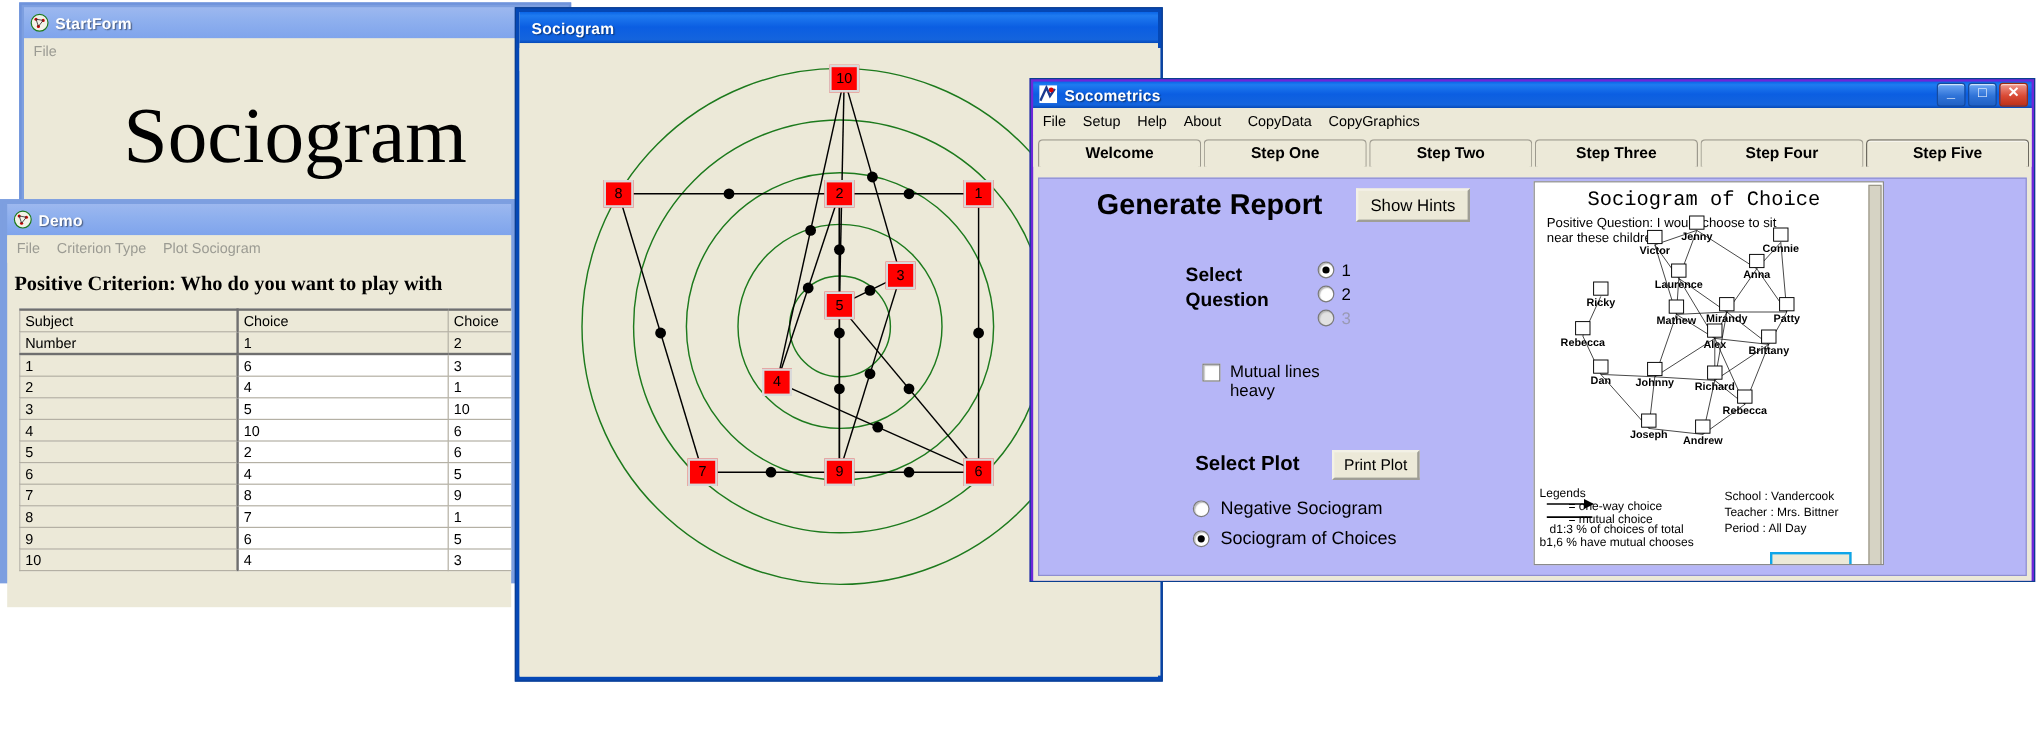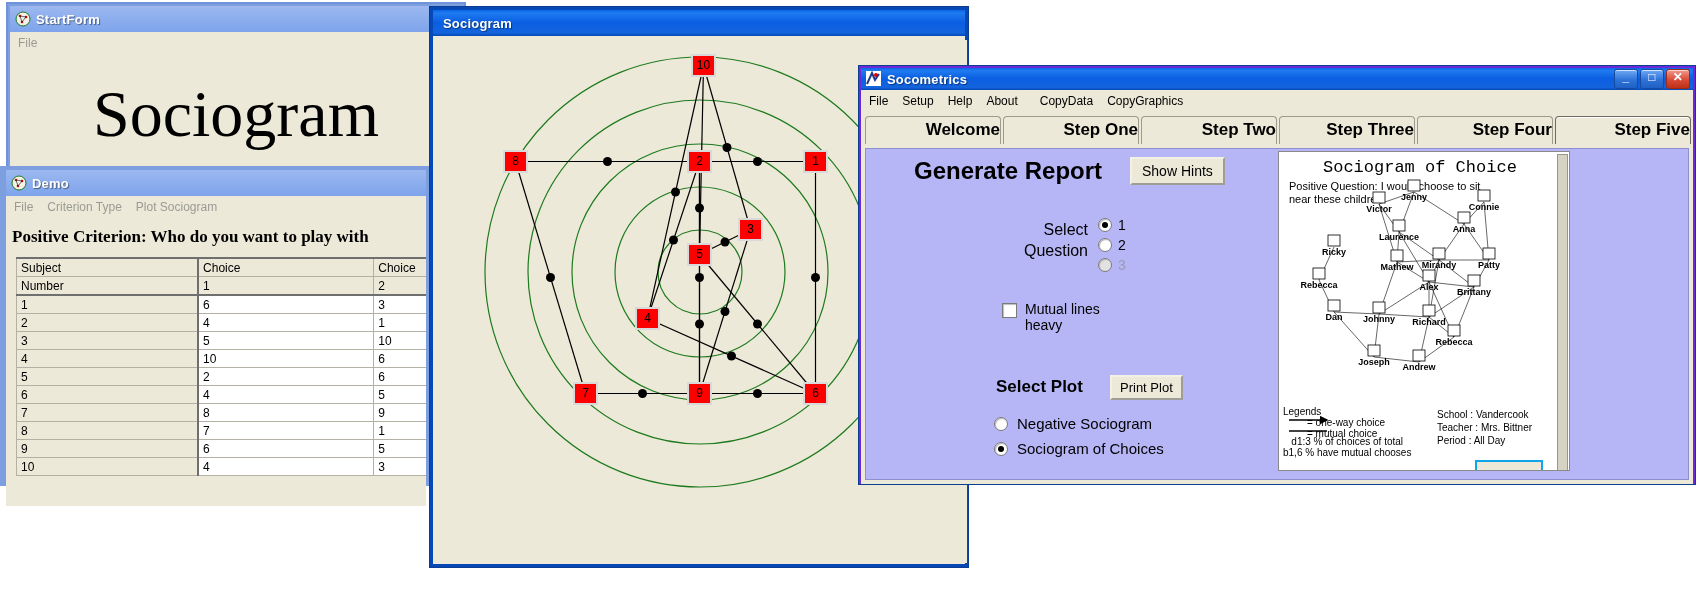--- a/index.html
+++ b/index.html
@@ -16,21 +16,21 @@
   .tbar-title{margin-left:5px;text-shadow:1px 1px 1px rgba(0,0,0,.45);}
   .tspacer{flex:1;}
   .menubar{background:#ece9d8;font-size:12px;display:flex;gap:14px;
            padding:4px 8px 5px 8px;color:#000;}
   .menubar.dim{color:#9b9b93;}
   .menubar span{white-space:nowrap;}
 
   .appicon{width:16px;height:16px;border-radius:50%;flex:0 0 auto;position:relative;}
 
   
-  #startform{left:6px;top:2px;width:460px;height:172px;
+  #startform{left:16px;top:2px;width:460px;height:172px;
              background:#7d9fe0;border:2px solid #6f93db;padding:2px;}
   #startform .inner{background:#ece9d8;height:144px;}
   #startform .body{background:#ece9d8;height:118px;display:flex;align-items:center;
                    justify-content:center;}
   .sociogram-word{font-family:"Liberation Serif",serif;font-size:66px;color:#000;
                   line-height:1;}
   .xbtn{width:23px;height:21px;margin-right:3px;border:1px solid #a33;
         border-radius:3px;background:linear-gradient(180deg,#e48b8b,#c04141 60%,#a82626);
         color:#fff;font-size:17px;font-weight:bold;line-height:18px;text-align:center;
         box-shadow:inset 0 1px 0 #f6c9c9;}
@@ -66,34 +66,34 @@
   #socometrics .tbar{height:22px;}
   #socometrics .inner{background:#ece9d8;height:394px;position:relative;}
   .wbtns{display:flex;gap:2px;margin-right:3px;}
   .wbtn{width:22px;height:18px;border-radius:3px;font-size:12px;font-weight:bold;
         color:#fff;text-align:center;line-height:15px;
         background:linear-gradient(180deg,#6fa9f5,#2f73d8 55%,#2060c4);
         border:1px solid #154a9e;box-shadow:inset 0 1px 0 #cfe3fb;}
   .wbtn.close{background:linear-gradient(180deg,#f09a8f,#d94a35 55%,#bc3018);
               border-color:#9c2a12;box-shadow:inset 0 1px 0 #fbd3cb;}
   .tabs{display:flex;gap:2px;padding:3px 2px 0 4px;background:#ece9d8;}
-  .tab{flex:1;text-align:right;font-size:17px;font-weight:bold;padding:3px 0 4px;
+  .tab{flex:1;text-align:center;font-size:13px;font-weight:bold;padding:3px 0 4px;
        background:#ece9d8;border:1px solid #9d9a8e;border-bottom:none;
        border-radius:4px 4px 0 0;}
   .tab.active{background:#ece9d8;font-weight:bold;border-color:#6d6a60;
               box-shadow:inset 0 1px 0 #fff;}
   .panel{position:absolute;left:4px;top:58px;right:4px;bottom:4px;
          background:#b6b6f7;border:1px solid #8f8fd0;display:flex;}
   .leftpane{width:408px;position:relative;}
   .gen-title{position:absolute;left:48px;top:8px;font-size:24px;font-weight:bold;
              color:#000;}
   .hintbtn{position:absolute;left:264px;top:8px;padding:4px 10px;font-size:14px;
            background:#ece9d8;border:2px outset #f3f1e6;color:#000;}
-  .selq{position:absolute;left:122px;top:70px;font-size:16px;font-weight:normal;
-        text-align:right;line-height:21px;width:100px;}
+  .selq{position:absolute;left:122px;top:70px;font-size:16px;font-weight:bold;
+        text-align:left;line-height:21px;width:100px;}
   .radios{position:absolute;left:232px;top:66px;font-size:14px;}
   .rrow{display:flex;align-items:center;gap:6px;height:20px;}
   .radio{width:12px;height:12px;border-radius:50%;background:#fff;
          border:1px solid #7a7a7a;box-shadow:inset 1px 1px 1px #b9b9b9;
          position:relative;}
   .radio.on::after{content:"";position:absolute;left:3px;top:3px;width:6px;height:6px;
                    border-radius:50%;background:#000;}
   .radio.dis{background:#e2e2e2;}
   .rlbl.dis{color:#9a9ab5;}
   .mutual{position:absolute;left:136px;top:152px;display:flex;gap:8px;justify-content:space-between;}

